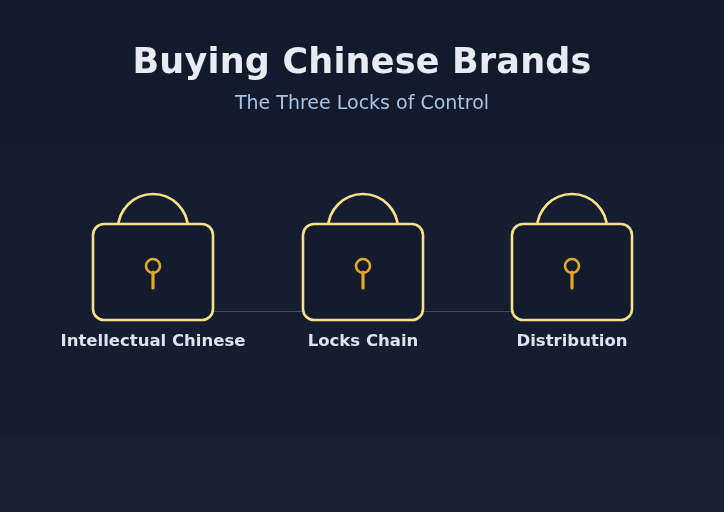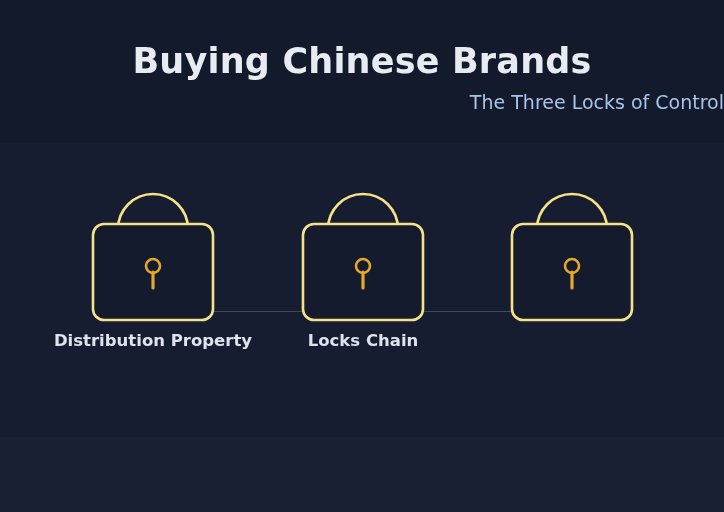--- a/index.html
+++ b/index.html
@@ -71,21 +71,20 @@
   .subtitle {
     position: absolute;
     top: 89px;
     left: 0;
     width: 724px;
     margin: 0;
     font-size: 19px;
     line-height: 26px;
     font-weight: normal;
     color: #a8c4ea;
-    text-align: right;
   }
 
   
   .locks-row {
     position: absolute;
     top: 168px;
     left: 0;
     width: 724px;
     height: 195px;
   }
@@ -151,21 +150,21 @@
 
     <div class="lock lock-1">
       <svg class="lock-svg" viewBox="0 0 160 160">
         <path d="M 45 61 A 35 35 0 0 1 115 61" fill="none" stroke="#f5e187" stroke-width="2.6" stroke-linecap="round"></path>
         <rect x="20" y="56" width="120" height="96" rx="11" ry="11" fill="#141b2c" stroke="#f5e187" stroke-width="2.6"></rect>
         <g>
           <circle cx="80" cy="98" r="7" fill="none" stroke="#e5a72c" stroke-width="2.6"></circle>
           <path d="M 80 104 L 80 120" fill="none" stroke="#e5a72c" stroke-width="3.2" stroke-linecap="round"></path>
         </g>
       </svg>
-      <div class="lock-label">Distribution Property</div>
+      <div class="lock-label">Intellectual Chinese</div>
     </div>
 
     <div class="lock lock-2">
       <svg class="lock-svg" viewBox="0 0 160 160">
         <path d="M 45 61 A 35 35 0 0 1 115 61" fill="none" stroke="#f5e187" stroke-width="2.6" stroke-linecap="round"></path>
         <rect x="20" y="56" width="120" height="96" rx="11" ry="11" fill="#141b2c" stroke="#f5e187" stroke-width="2.6"></rect>
         <g>
           <circle cx="80" cy="98" r="7" fill="none" stroke="#e5a72c" stroke-width="2.6"></circle>
           <path d="M 80 104 L 80 120" fill="none" stroke="#e5a72c" stroke-width="3.2" stroke-linecap="round"></path>
         </g>
@@ -175,16 +174,17 @@
 
     <div class="lock lock-3">
       <svg class="lock-svg" viewBox="0 0 160 160">
         <path d="M 45 61 A 35 35 0 0 1 115 61" fill="none" stroke="#f5e187" stroke-width="2.6" stroke-linecap="round"></path>
         <rect x="20" y="56" width="120" height="96" rx="11" ry="11" fill="#141b2c" stroke="#f5e187" stroke-width="2.6"></rect>
         <g>
           <circle cx="80" cy="98" r="7" fill="none" stroke="#e5a72c" stroke-width="2.6"></circle>
           <path d="M 80 104 L 80 120" fill="none" stroke="#e5a72c" stroke-width="3.2" stroke-linecap="round"></path>
         </g>
       </svg>
+      <div class="lock-label">Distribution</div>
     </div>
 
   </div>
 </div>
 
 </body></html>

